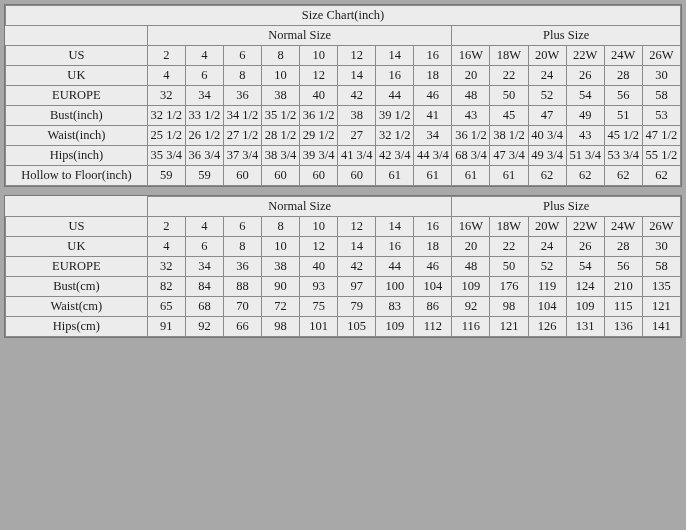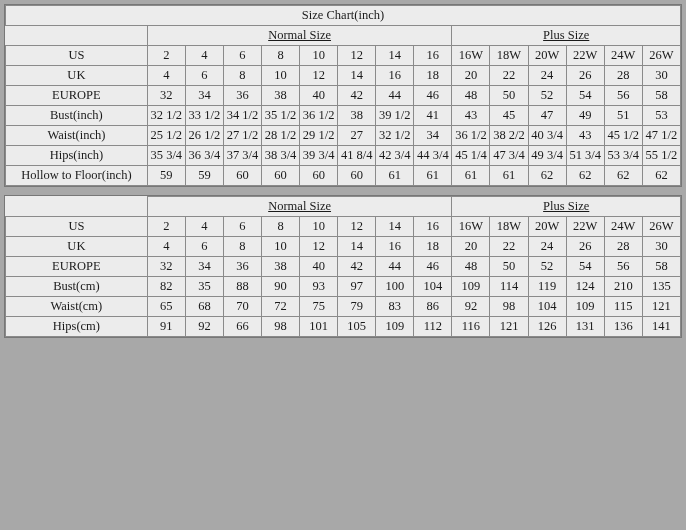--- a/index.html
+++ b/index.html
@@ -47,21 +47,20 @@
     font-size: 15px;
     padding: 4px 0 4px 0;
     background: #ececec;
     border-left: none;
     border-right: none;
     border-top: none;
   }
   td.group {
     font-size: 15px;
     padding: 3px 0;
-    text-decoration: underline;
   }
   td.rowlabel {
     font-size: 14px;
     padding: 4px 2px;
   }
   td.cell {
     font-size: 12px;
   }
   .blank {
     border-left: none !important;
@@ -165,38 +164,38 @@
           <td class="rowlabel">Waist(inch)</td>
           <td class="cell">25 1/2</td>
           <td class="cell">26 1/2</td>
           <td class="cell">27 1/2</td>
           <td class="cell">28 1/2</td>
           <td class="cell">29 1/2</td>
           <td class="cell">27</td>
           <td class="cell">32 1/2</td>
           <td class="cell">34</td>
           <td class="cell">36 1/2</td>
-          <td class="cell">38 2/2</td>
+          <td class="cell">38 1/2</td>
           <td class="cell">40 3/4</td>
           <td class="cell">43</td>
           <td class="cell">45 1/2</td>
           <td class="cell">47 1/2</td>
         </tr>
 
         <tr>
           <td class="rowlabel">Hips(inch)</td>
           <td class="cell">35 3/4</td>
           <td class="cell">36 3/4</td>
           <td class="cell">37 3/4</td>
           <td class="cell">38 3/4</td>
           <td class="cell">39 3/4</td>
-          <td class="cell">41 8/4</td>
+          <td class="cell">41 3/4</td>
           <td class="cell">42 3/4</td>
           <td class="cell">44 3/4</td>
-          <td class="cell">45 1/4</td>
+          <td class="cell">68 3/4</td>
           <td class="cell">47 3/4</td>
           <td class="cell">49 3/4</td>
           <td class="cell">51 3/4</td>
           <td class="cell">53 3/4</td>
           <td class="cell">55 1/2</td>
         </tr>
 
         <tr>
           <td class="rowlabel">Hollow to Floor(inch)</td>
           <td class="cell">59</td>
@@ -281,29 +280,29 @@
           <td class="cell">50</td>
           <td class="cell">52</td>
           <td class="cell">54</td>
           <td class="cell">56</td>
           <td class="cell">58</td>
         </tr>
 
         <tr>
           <td class="rowlabel">Bust(cm)</td>
           <td class="cell">82</td>
-          <td class="cell">35</td>
+          <td class="cell">84</td>
           <td class="cell">88</td>
           <td class="cell">90</td>
           <td class="cell">93</td>
           <td class="cell">97</td>
           <td class="cell">100</td>
           <td class="cell">104</td>
           <td class="cell">109</td>
-          <td class="cell">114</td>
+          <td class="cell">176</td>
           <td class="cell">119</td>
           <td class="cell">124</td>
           <td class="cell">210</td>
           <td class="cell">135</td>
         </tr>
 
         <tr>
           <td class="rowlabel">Waist(cm)</td>
           <td class="cell">65</td>
           <td class="cell">68</td>

